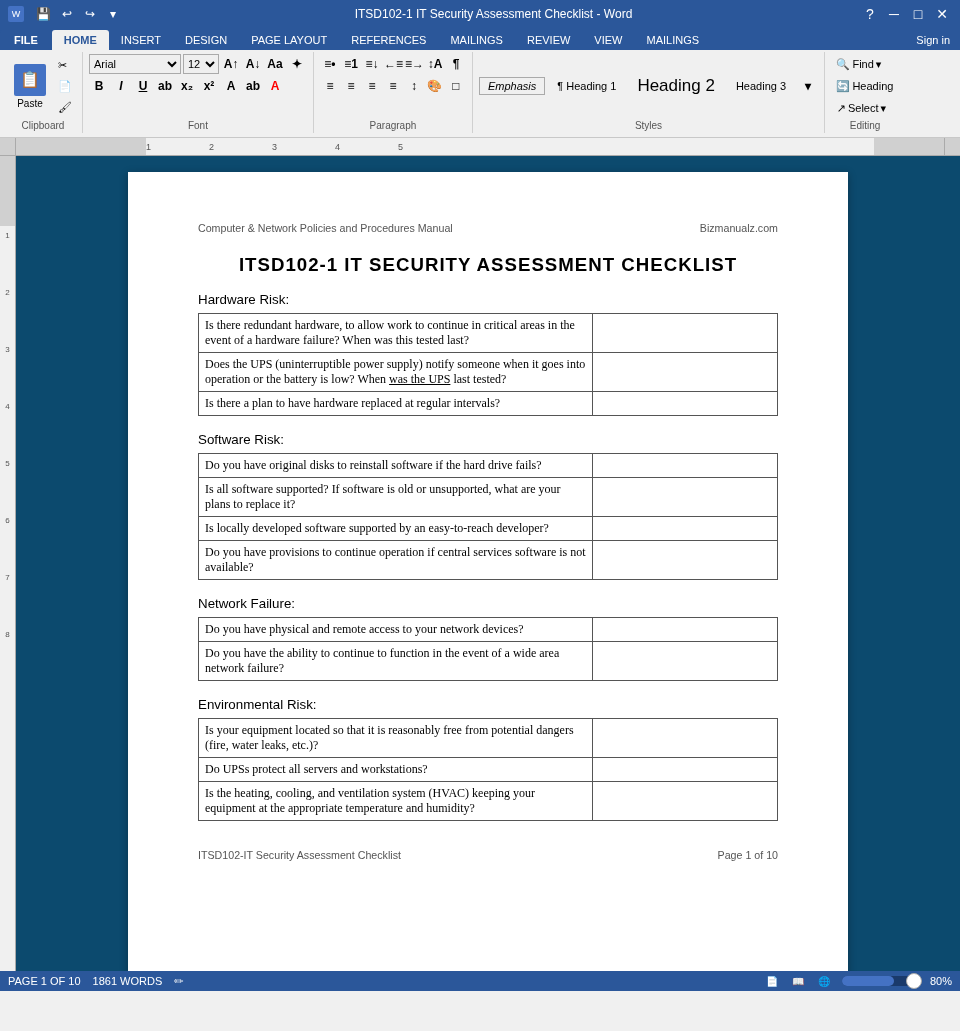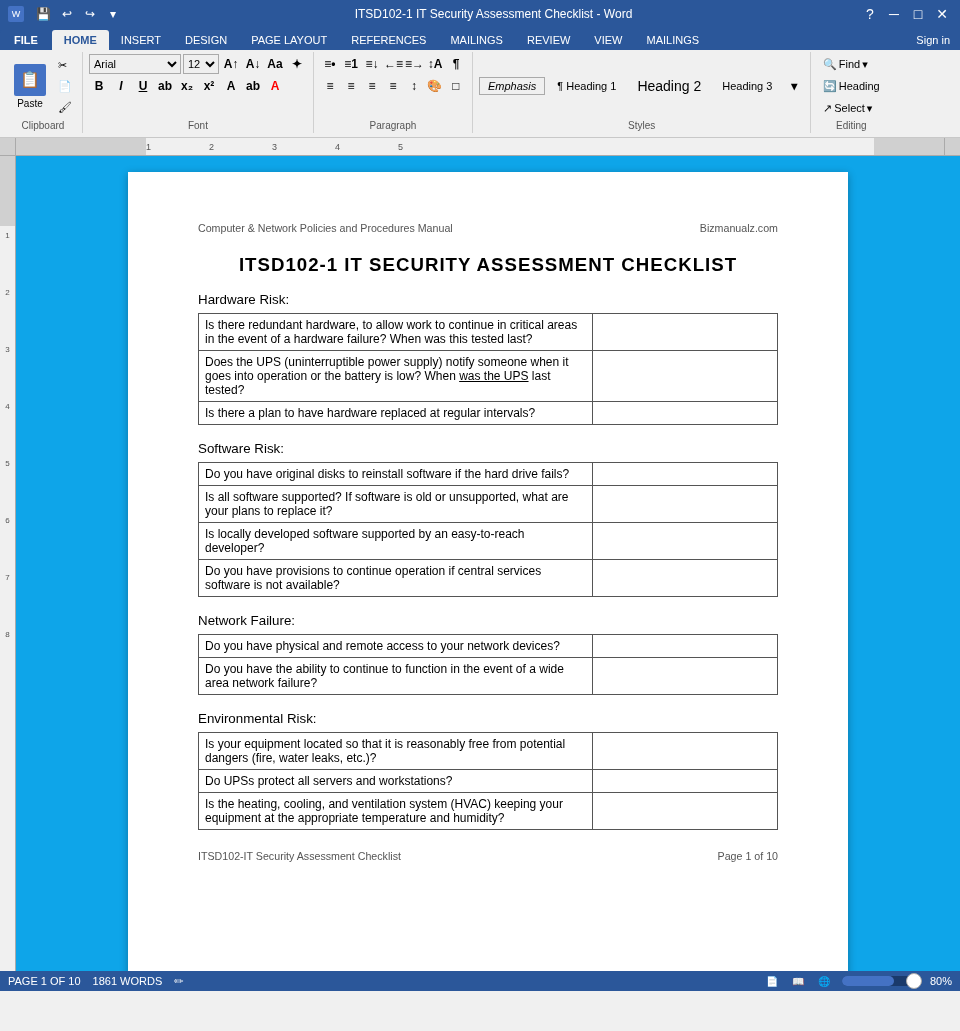--- a/index.html
+++ b/index.html
@@ -144,20 +144,21 @@
     .section-title {
       font-size: 10pt;
       font-weight: normal;
       margin-top: 12px;
       margin-bottom: 6px;
     }
     .checklist-table {
       width: 100%;
       border-collapse: collapse;
       margin-bottom: 16px;
+      font-family: Liberation Serif, serif;
     }
     .checklist-table td {
       border: 1px solid #555;
       padding: 4px 6px;
       font-size: 9pt;
       vertical-align: top;
     }
     .checklist-table td:first-child {
       width: 68%;
     }
@@ -296,21 +297,21 @@
         </div>
       </div>
       <div class="ribbon-group-label">Paragraph</div>
     </div>
 
     <div class="ribbon-group" style="min-width:200px;">
       <div style="display:flex;align-items:center;gap:2px;flex:1;">
         <div style="display:flex;gap:3px;align-items:center;">
           <div style="padding:2px 8px;border:1px solid #aaa;font-style:italic;font-size:11px;cursor:pointer;">Emphasis</div>
           <div style="padding:2px 8px;border:1px solid transparent;font-size:11px;cursor:pointer;">¶ Heading 1</div>
-          <div style="padding:2px 8px;border:1px solid transparent;font-size:14px;cursor:pointer;">Heading 2</div>
+          <div style="padding:2px 8px;border:1px solid transparent;font-size:17px;cursor:pointer;">Heading 2</div>
           <div style="padding:2px 8px;border:1px solid transparent;font-size:11px;cursor:pointer;">Heading 3</div>
           <button class="format-btn">▾</button>
         </div>
       </div>
       <div class="ribbon-group-label">Styles</div>
     </div>
 
     <div class="ribbon-group" style="min-width:80px;">
       <div style="display:flex;flex-direction:column;gap:2px;flex:1;">
         <button class="small-btn">🔍 <span>Find</span> ▾</button>
@@ -351,21 +352,21 @@
     <div style="height:48px;"></div>
     <div style="font-size:8px;color:#555;text-align:center;">5</div>
     <div style="height:48px;"></div>
     <div style="font-size:8px;color:#555;text-align:center;">6</div>
     <div style="height:48px;"></div>
     <div style="font-size:8px;color:#555;text-align:center;">7</div>
     <div style="height:48px;"></div>
     <div style="font-size:8px;color:#555;text-align:center;">8</div>
   </div>
 
-  <div id="doc-scroll" style="flex:1;overflow-y:scroll;overflow-x:hidden;background:#0ea5e9;">
+  <div id="doc-scroll" style="flex:1;overflow-y:scroll;overflow-x:hidden;background:#0c4a6e;">
     <div class="page">
 
       <div class="page-header">
         <span>Computer &amp; Network Policies and Procedures Manual</span>
         <span>Bizmanualz.com</span>
       </div>
 
       <div class="doc-title">ITSD102-1   IT SECURITY ASSESSMENT CHECKLIST</div>
 
       <div>
@@ -441,21 +442,21 @@
             <td></td>
           </tr>
           <tr>
             <td>Is the heating, cooling, and ventilation system (HVAC) keeping your equipment at the appropriate temperature and humidity?</td>
             <td></td>
           </tr>
         </tbody>
           </table>
       </div>
 
-      <div class="page-footer" style="margin-top:20px;">
+      <div class="page-footer" style="margin-top:28px;">
         <span>ITSD102-IT Security Assessment Checklist</span>
         <span>Page 1 of 10</span>
       </div>
     </div>
   </div>
 
 </div>
 
 <div id="status-bar">
   <div id="status-left">

